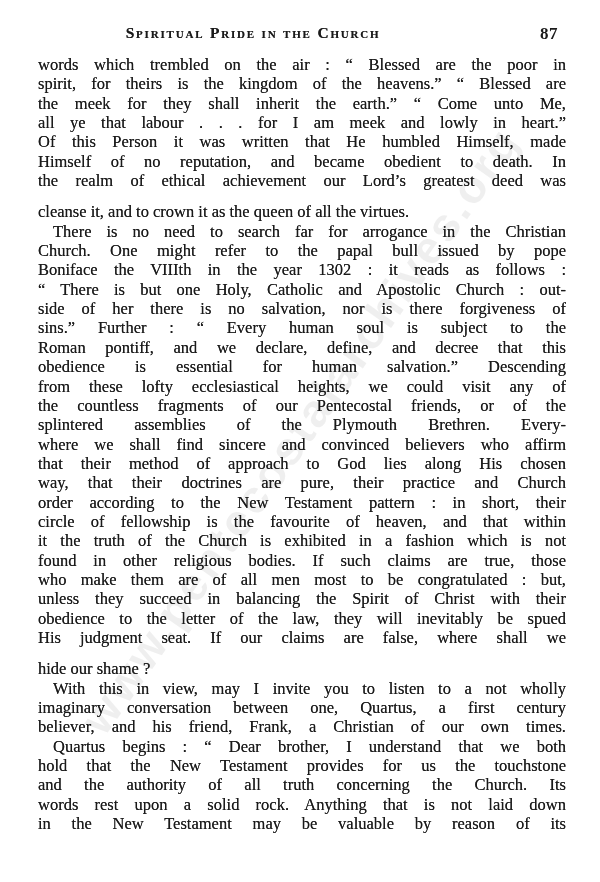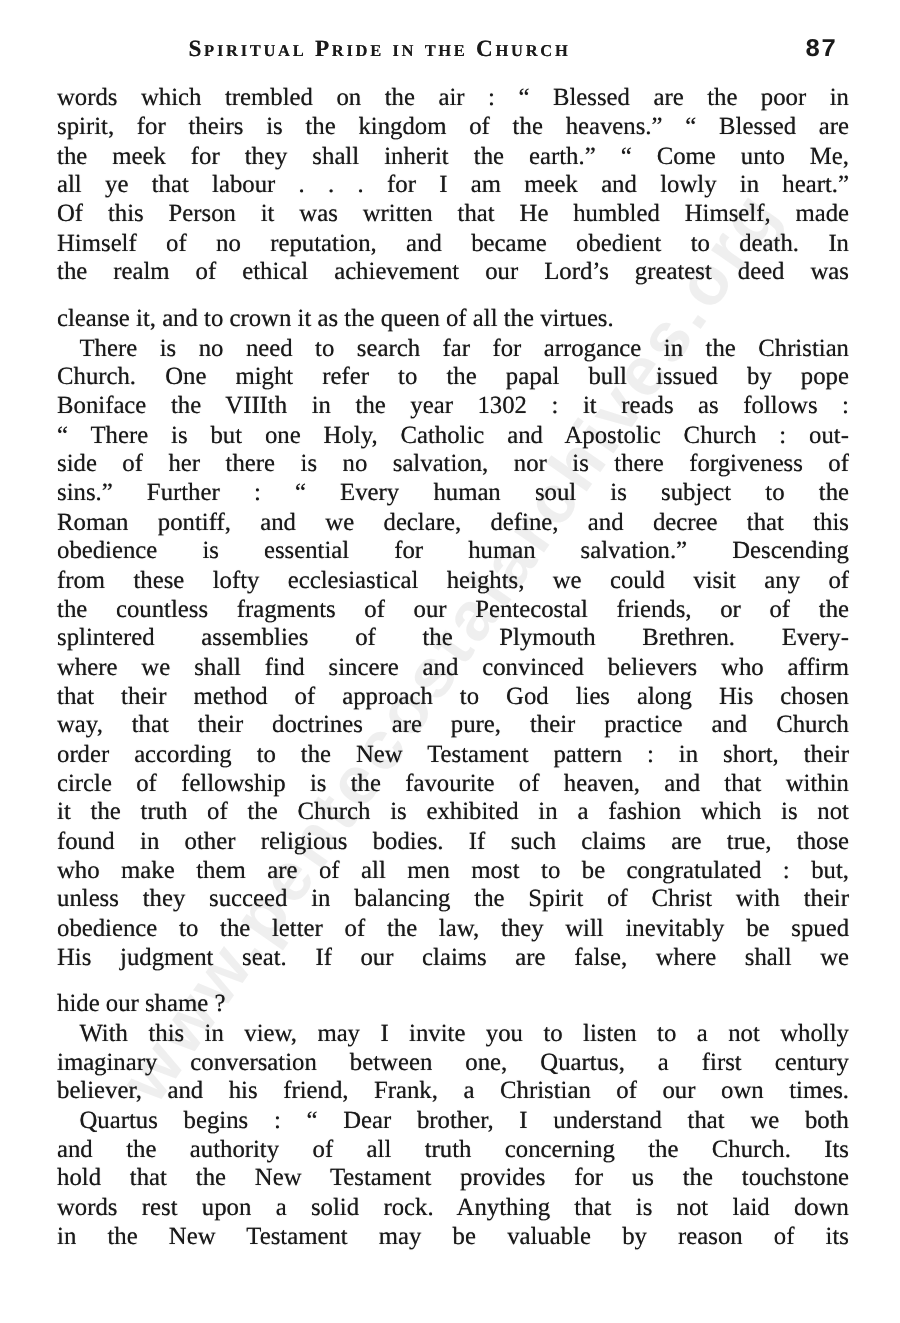--- a/index.html
+++ b/index.html
@@ -36,21 +36,20 @@
     white-space: nowrap;
     text-shadow: 0 0 0.4px rgba(0,0,0,0.65);
   }
   .head-page {
     position: absolute;
     right: 8px;
     top: 0;
     font-weight: bold;
     font-size: 17px;
     letter-spacing: 0.5px;
-    font-family: Liberation Mono, monospace;
   }
   .body-text {
     position: absolute;
     top: 55px;
     left: 38px;
     width: 528px;
     z-index: 2;
   }
   .paragraph { margin: 0; }
   .line {
@@ -127,19 +126,19 @@
         <div class="line">His judgment seat. If our claims are false, where shall we</div>
         <div class="line lastline">hide our shame ?</div>
       </div>
       <div class="paragraph indent">
         <div class="line">With this in view, may I invite you to listen to a not wholly</div>
         <div class="line">imaginary conversation between one, Quartus, a first century</div>
         <div class="line">believer, and his friend, Frank, a Christian of our own times.</div>
       </div>
       <div class="paragraph indent">
         <div class="line">Quartus begins : “ Dear brother, I understand that we both</div>
+        <div class="line">hold that the New Testament provides for us the touchstone</div>
         <div class="line">and the authority of all truth concerning the Church. Its</div>
-        <div class="line">hold that the New Testament provides for us the touchstone</div>
         <div class="line">words rest upon a solid rock. Anything that is not laid down</div>
         <div class="line">in the New Testament may be valuable by reason of its</div>
       </div>
     </div>
 </div>
 
 </body></html>

